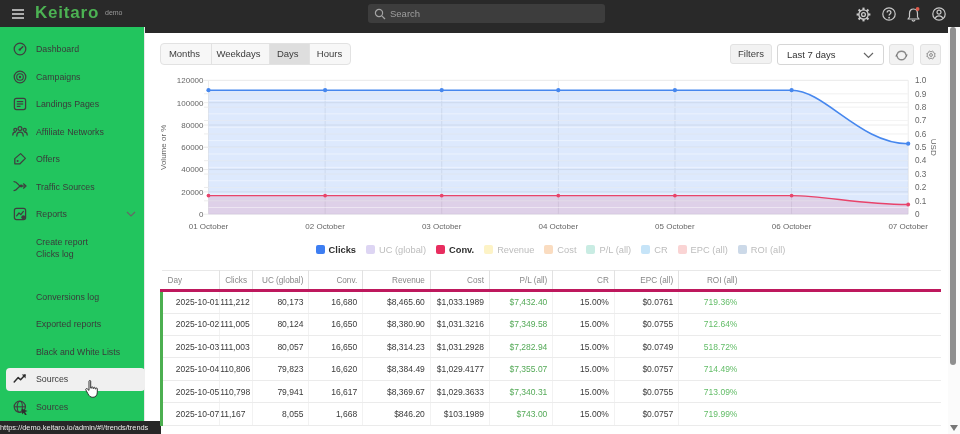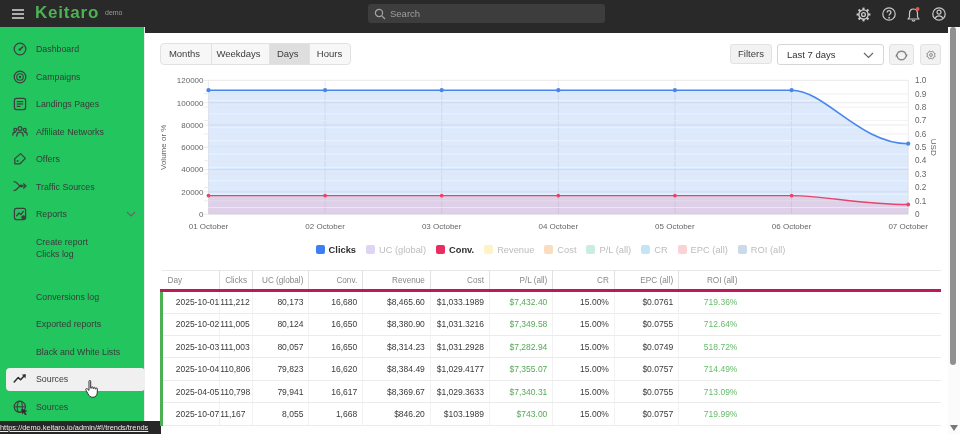--- a/index.html
+++ b/index.html
@@ -10,21 +10,21 @@
 #topbar { position:absolute; left:0; top:0; width:960px; height:33px; background:#292929; }
 #logo { position:absolute; left:35px; top:2.5px; font-size:17px; font-weight:bold; color:#4cb253; letter-spacing:0.8px; }
 #demo { position:absolute; left:105px; top:9px; font-size:7px; color:#9a9a9a; }
 #searchbox { position:absolute; left:368px; top:3.5px; width:237px; height:19.5px; background:#3d3d3d; border-radius:3px; }
 #searchtxt { position:absolute; left:22px; top:4.5px; font-size:9.5px; color:#9f9f9f; }
 
 #sidebar { position:absolute; left:0; top:26.5px; width:145px; height:407.5px; background:#22c55e; border-right:1px solid #e8e8e8; }
 .mi { position:absolute; left:36px; font-size:8.8px; color:#3a3a3a; white-space:nowrap; }
 #hl { position:absolute; left:6px; top:341.2px; width:139px; height:23.5px; background:#f0f0f0; border-radius:4px; }
 
-#status { position:absolute; left:0; top:420.5px; width:161px; height:13.5px; background:#272727; color:#ededed; font-size:7.4px; line-height:13.5px; padding-left:0; white-space:nowrap; overflow:hidden;text-decoration:underline; }
+#status { position:absolute; left:0; top:420.5px; width:161px; height:13.5px; background:#272727; color:#ededed; font-size:7.4px; line-height:13.5px; padding-left:0; white-space:nowrap; overflow:hidden; }
 
 .seg { position:absolute; top:43px; height:22px; line-height:21px; font-size:9.5px; color:#3c3c3c; text-align:center; }
 #seggroup { position:absolute; left:159.5px; top:43px; width:191.5px; height:22px; background:#f7f7f7; border:1px solid #e2e2e2; border-radius:4px; }
 .segsep { position:absolute; top:0; width:1px; height:20px; background:#e2e2e2; }
 #segdays { position:absolute; left:108px; top:0; width:40.5px; height:20px; background:#dedede; }
 #filters { position:absolute; left:730px; top:44px; width:42px; height:20px; background:#f2f2f2; border:1px solid #e2e2e2; border-radius:3px; font-size:9.5px; color:#3c3c3c; text-align:center; line-height:18px; }
 #select { position:absolute; left:777px; top:43.5px; width:107px; height:21px; background:#fff; border:1px solid #d6d6d6; border-radius:3px; font-size:9.5px; color:#333; line-height:19px; padding-left:9px; }
 .icbtn { position:absolute; top:43.5px; width:25px; height:21px; background:#f2f2f2; border:1px solid #e2e2e2; border-radius:3px; }
 
 #legend { position:absolute; left:149px; top:243.5px; width:803px; height:12px; display:flex; justify-content:center; align-items:center; }
@@ -436,21 +436,21 @@
             <td>79,823</td>
             <td>16,620</td>
             <td>$8,384.49</td>
             <td>$1,029.4177</td>
             <td class="grn">$7,355.07</td>
             <td>15.00%</td>
             <td>$0.0757</td>
             <td class="grn2" style="padding-right:204.5px;">714.49%</td>
           </tr>
         <tr>
-            <td>2025-04-05</td>
+            <td>2025-10-05</td>
             <td class="clip">110,798</td>
             <td>79,941</td>
             <td>16,617</td>
             <td>$8,369.67</td>
             <td>$1,029.3633</td>
             <td class="grn">$7,340.31</td>
             <td>15.00%</td>
             <td>$0.0755</td>
             <td class="grn2" style="padding-right:204.5px;">713.09%</td>
           </tr>

